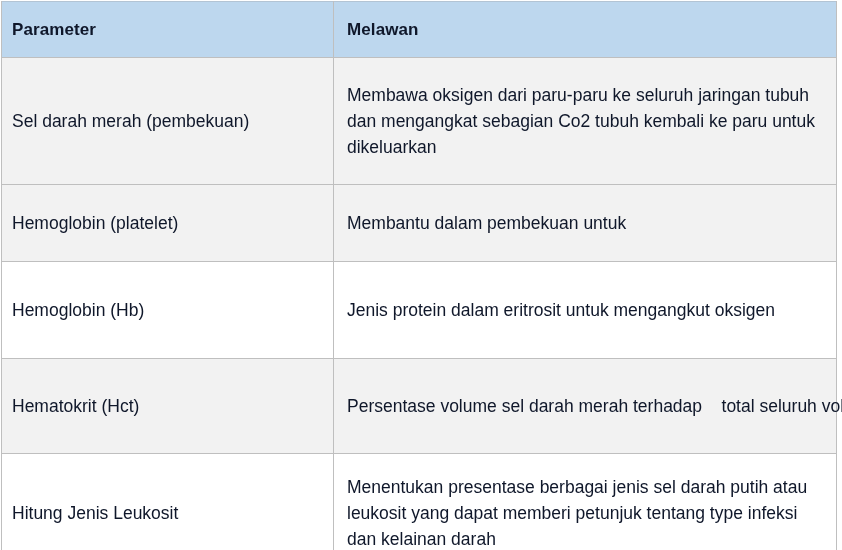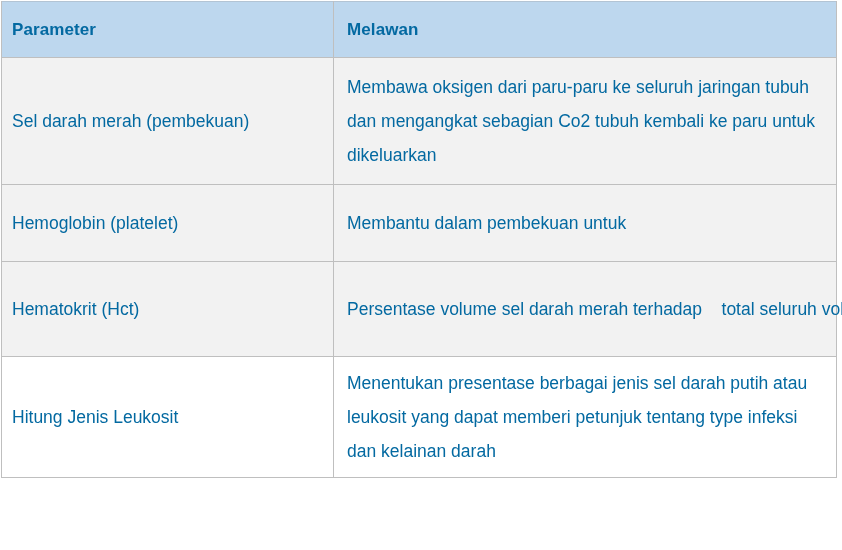--- a/index.html
+++ b/index.html
@@ -30,21 +30,21 @@
 
   col.col-param { width: 332px; }
   col.col-fungsi { width: 503px; }
 
   table.data-table th,
   table.data-table td {
     border-right: 1px solid #bfbfbf;
     border-bottom: 1px solid #bfbfbf;
     vertical-align: middle;
     text-align: left;
-    color: #0369a1;
+    color: #0f172a;
   }
 
   table.data-table th:first-child,
   table.data-table td:first-child {
     border-left: 1px solid #bfbfbf;
   }
 
   
   thead th {
     background: #bdd7ee;
@@ -54,21 +54,21 @@
     padding: 0 10px;
     letter-spacing: 0.1px;
     border-bottom: 1px solid #b0bfcd;
   }
   thead th.th-param { padding-left: 10px; }
   thead th.th-fungsi { padding-left: 13px; }
 
   
   tbody td {
     font-size: 17.5px;
-    line-height: 34px;
+    line-height: 26px;
     padding: 9px 10px;
   }
   tbody td.cell-param {
     padding-left: 10px;
     padding-right: 8px;
   }
   tbody td.cell-fungsi {
     padding-left: 13px;
     padding-right: 12px;
   }
@@ -109,20 +109,24 @@
         <td class="cell-param">Sel darah merah (pembekuan)</td>
         <td class="cell-fungsi">Membawa oksigen dari paru-paru ke seluruh jaringan tubuh dan mengangkat sebagian Co2 tubuh kembali ke paru untuk dikeluarkan</td>
       </tr>
 
 
       <tr class="row-shaded r2">
         <td class="cell-param">Hemoglobin (platelet)</td>
         <td class="cell-fungsi">Membantu dalam pembekuan untuk</td>
       </tr>
 
+      <tr class="row-plain r3">
+        <td class="cell-param">Hemoglobin (Hb)</td>
+        <td class="cell-fungsi">Jenis protein dalam eritrosit untuk mengangkut oksigen</td>
+      </tr>
 
       <tr class="row-shaded r4">
         <td class="cell-param">Hematokrit (Hct)</td>
         <td class="cell-fungsi gap-wide">Persentase volume sel darah merah terhadap    total seluruh volume darah</td>
       </tr>
 
       <tr class="row-plain r5">
         <td class="cell-param">Hitung Jenis Leukosit</td>
         <td class="cell-fungsi">Menentukan presentase berbagai jenis sel darah putih atau leukosit yang dapat memberi petunjuk tentang type infeksi dan kelainan darah</td>
       </tr>

